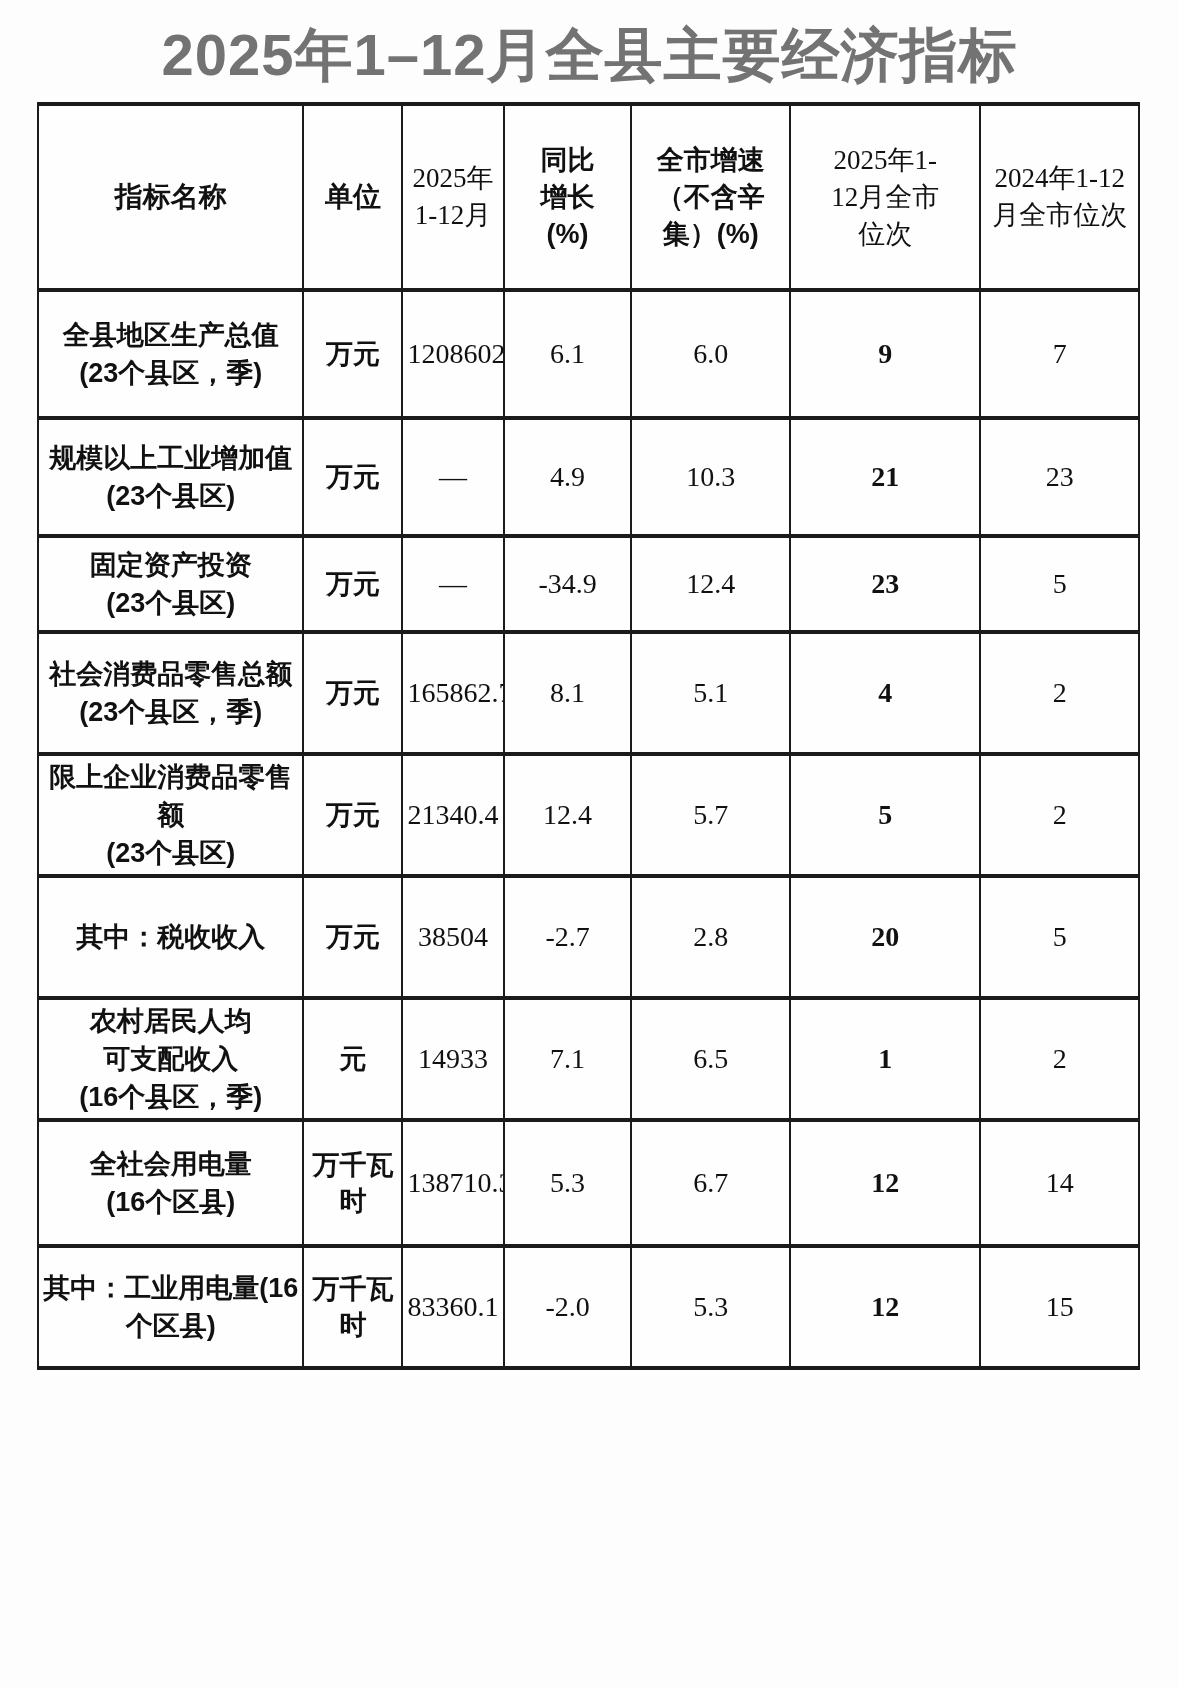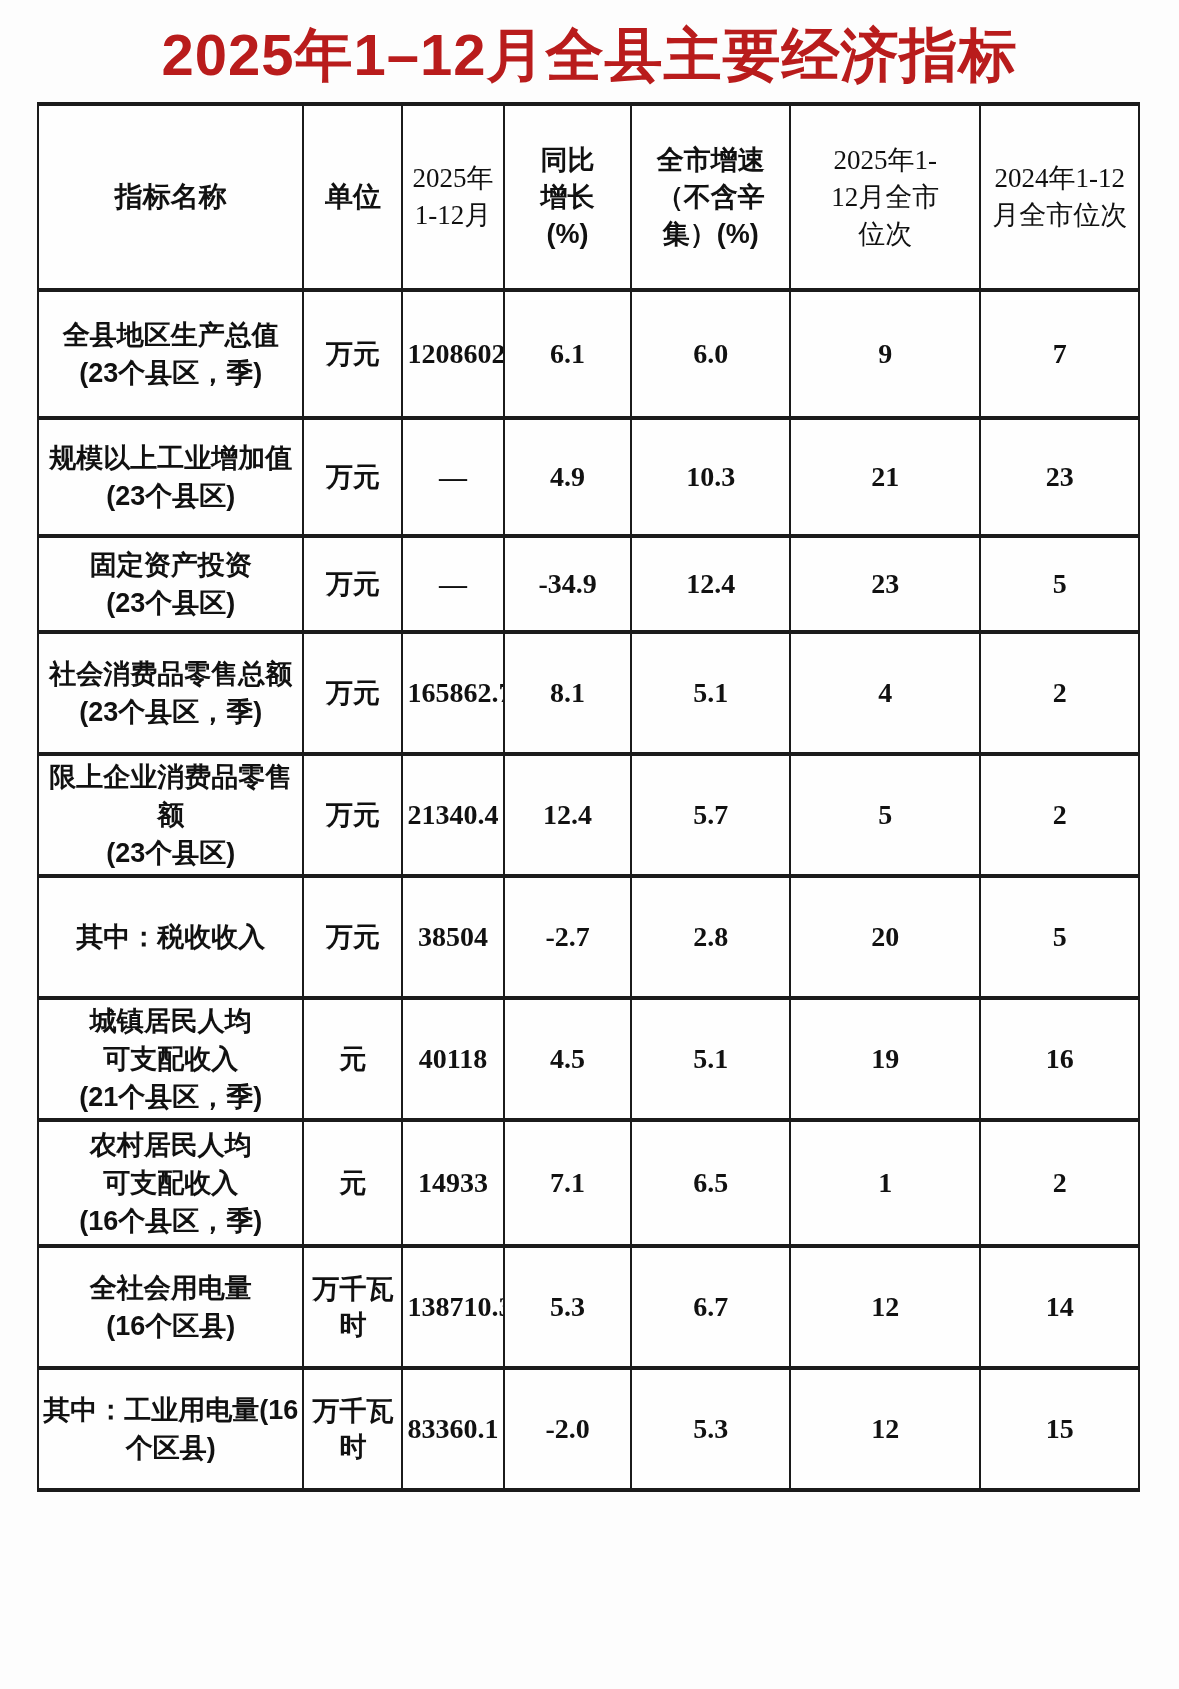--- a/index.html
+++ b/index.html
@@ -18,21 +18,21 @@
   }
   .page-title {
     margin: 0;
     padding-top: 18px;
     height: 84px;
     text-align: center;
     font-size: 58px;
     line-height: 74px;
     font-weight: 800;
     letter-spacing: 1px;
-    color: #b91c1c;
+    color: #737373;
     font-family: "Liberation Sans", "DejaVu Sans", sans-serif;
   }
   table.indicators {
     border-collapse: collapse;
     table-layout: fixed;
     width: 1103px;
     margin: 0 auto 0 37px;
     background: #fefefe;
   }
   table.indicators th,
@@ -82,21 +82,21 @@
     font-family: "Liberation Sans", "DejaVu Sans", sans-serif;
   }
   td.td-unit {
     font-size: 27px;
     font-weight: 600;
     line-height: 36px;
     font-family: "Liberation Sans", "DejaVu Sans", sans-serif;
   }
   td.td-num {
     font-size: 28px;
-    font-weight: 700;
+    font-weight: 400;
     font-family: "Liberation Serif", "DejaVu Serif", serif;
   }
   td.td-rank {
     font-weight: 700;
   }
 </style>
 </head>
 <body>
 
 <div class="page">
@@ -185,31 +185,20 @@
         <tr>
           <td class="td-name">其中：税收收入</td>
           <td class="td-unit">万元</td>
           <td class="td-num">38504</td>
           <td class="td-num">-2.7</td>
           <td class="td-num">2.8</td>
           <td class="td-num td-rank">20</td>
           <td class="td-num">5</td>
         </tr>
         <tr>
-          <td class="td-name">城镇居民人均
-可支配收入
-(21个县区，季)</td>
-          <td class="td-unit">元</td>
-          <td class="td-num">40118</td>
-          <td class="td-num">4.5</td>
-          <td class="td-num">5.1</td>
-          <td class="td-num td-rank">19</td>
-          <td class="td-num">16</td>
-        </tr>
-        <tr>
           <td class="td-name">农村居民人均
 可支配收入
 (16个县区，季)</td>
           <td class="td-unit">元</td>
           <td class="td-num">14933</td>
           <td class="td-num">7.1</td>
           <td class="td-num">6.5</td>
           <td class="td-num td-rank">1</td>
           <td class="td-num">2</td>
         </tr>

